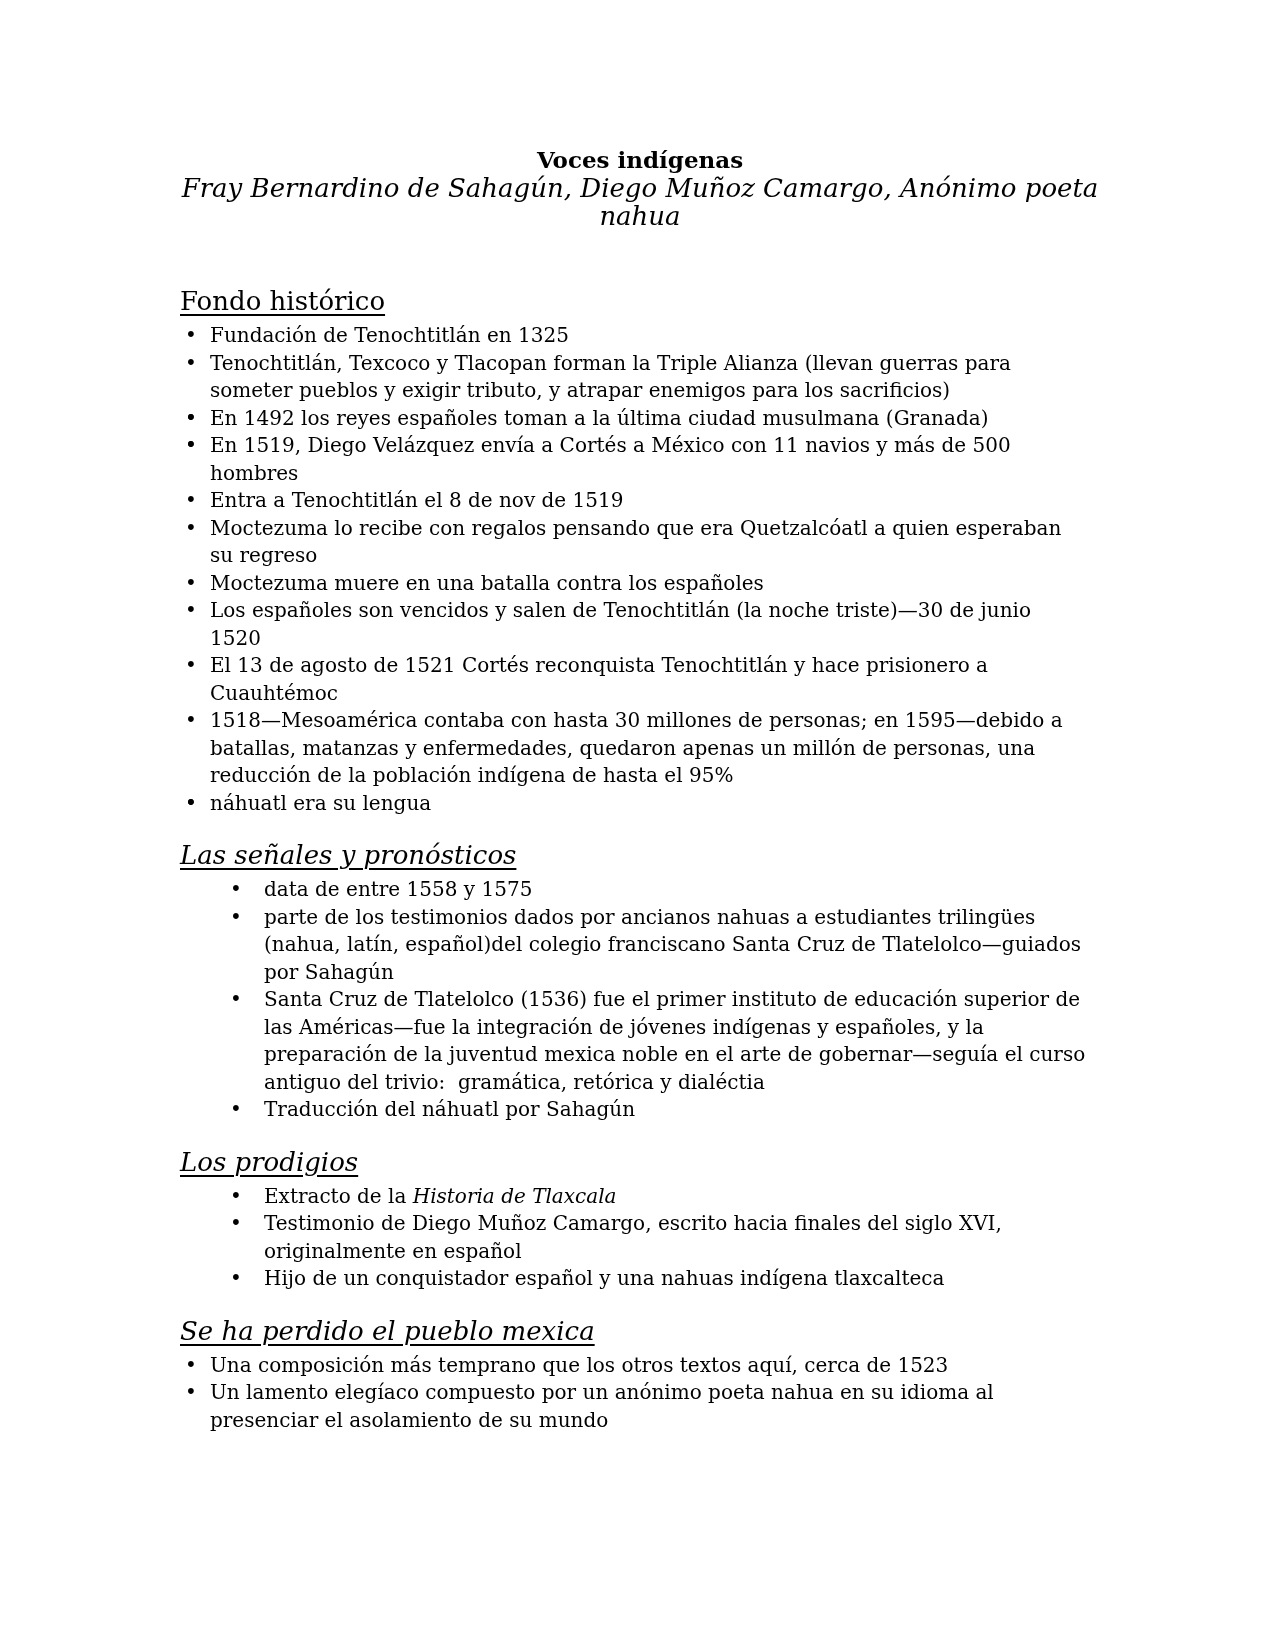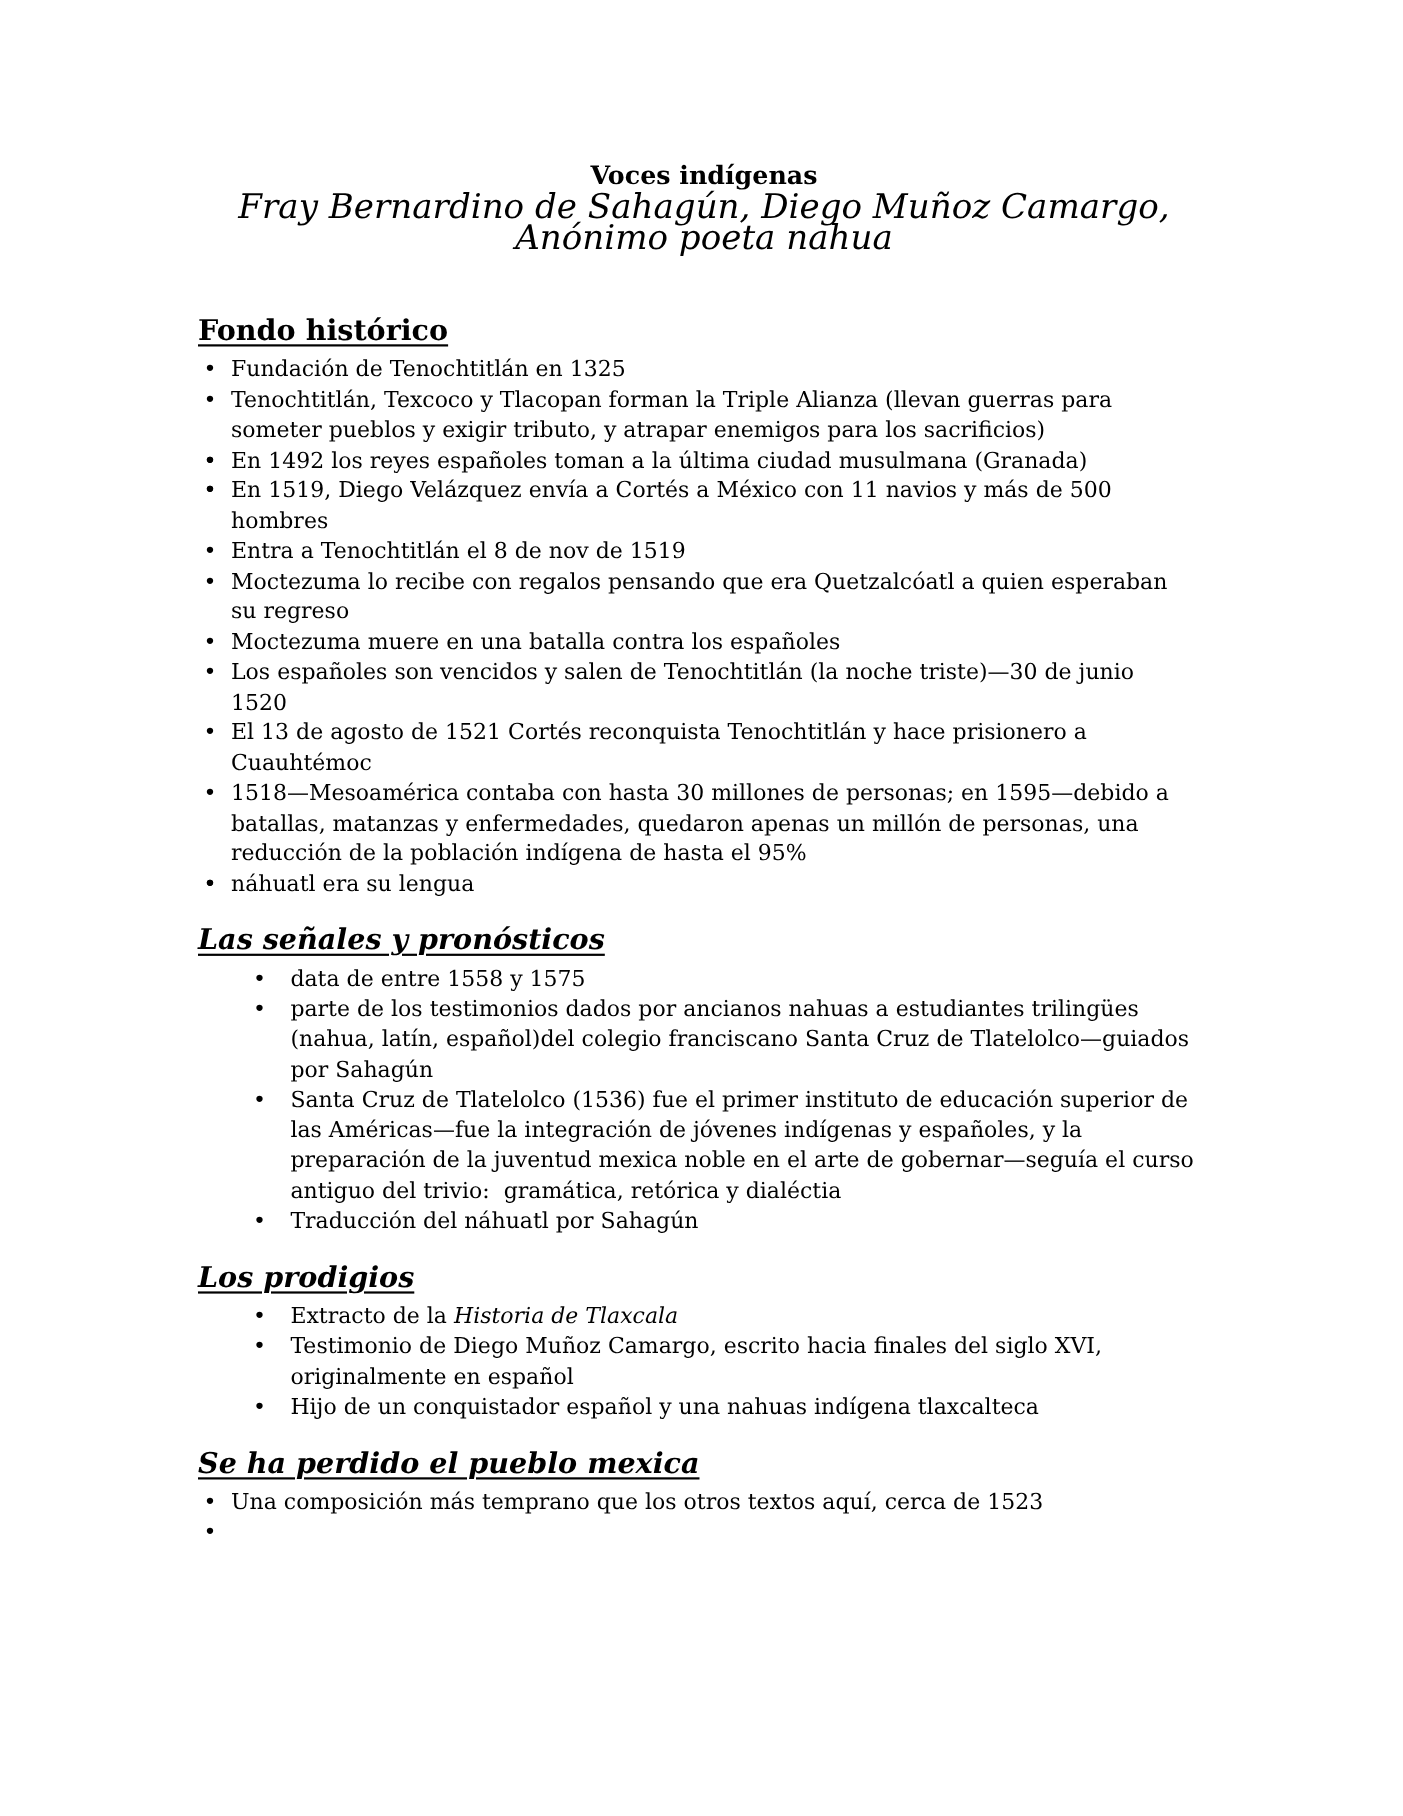--- a/index.html
+++ b/index.html
@@ -24,28 +24,28 @@
   .doc-header {
     width: 920px;
     text-align: center;
   }
   .doc-title {
     font-size: 23px;
     font-weight: bold;
     line-height: 28px;
   }
   .doc-subtitle {
-    font-size: 31px;
+    font-size: 26px;
     font-style: italic;
     line-height: 28px;
   }
   section { margin: 0; padding: 0; }
   h2.sec-heading {
     font-size: 26px;
-    font-weight: bold;
+    font-weight: normal;
     line-height: 30px;
     margin: 23px 0 0 0;
     text-decoration: underline;
     text-decoration-thickness: 2px;
     text-underline-offset: 4px;
   }
   section:first-of-type h2.sec-heading { margin-top: 56px; }
   h2.sec-heading.italic { font-style: italic; }
   ul.bullets {
     list-style: none;
@@ -118,17 +118,18 @@
           <li><span class="marker">•</span><span class="li-text"><span>Extracto de la </span><span class="italic-part">Historia de Tlaxcala</span></span></li>
           <li><span class="marker">•</span><span class="li-text">Testimonio de Diego Muñoz Camargo, escrito hacia finales del siglo XVI,
 originalmente en español</span></li>
           <li><span class="marker">•</span><span class="li-text">Hijo de un conquistador español y una nahuas indígena tlaxcalteca</span></li>
         </ul>
       </section>
       <section>
         <h2 class="sec-heading italic">Se ha perdido el pueblo mexica</h2>
         <ul class="bullets outer">
           <li><span class="marker">•</span><span class="li-text">Una composición más temprano que los otros textos aquí, cerca de 1523</span></li>
-          <li><span class="marker">•</span></li>
+          <li><span class="marker">•</span><span class="li-text">Un lamento elegíaco compuesto por un anónimo poeta nahua en su idioma al
+presenciar el asolamiento de su mundo</span></li>
         </ul>
       </section>
     </main>
 </div>
 
 </body></html>

